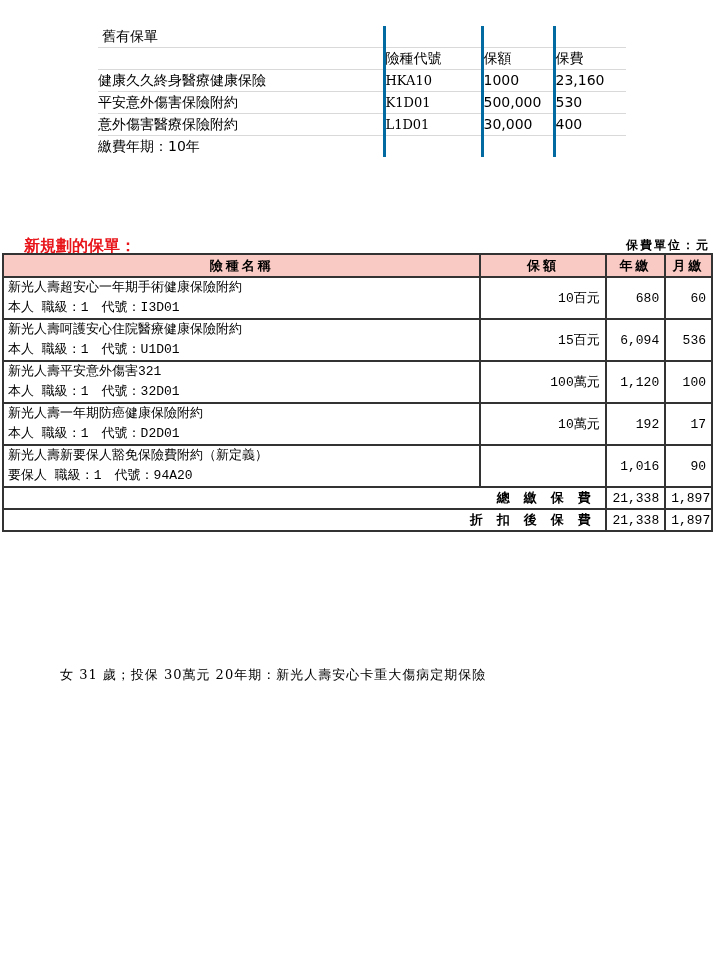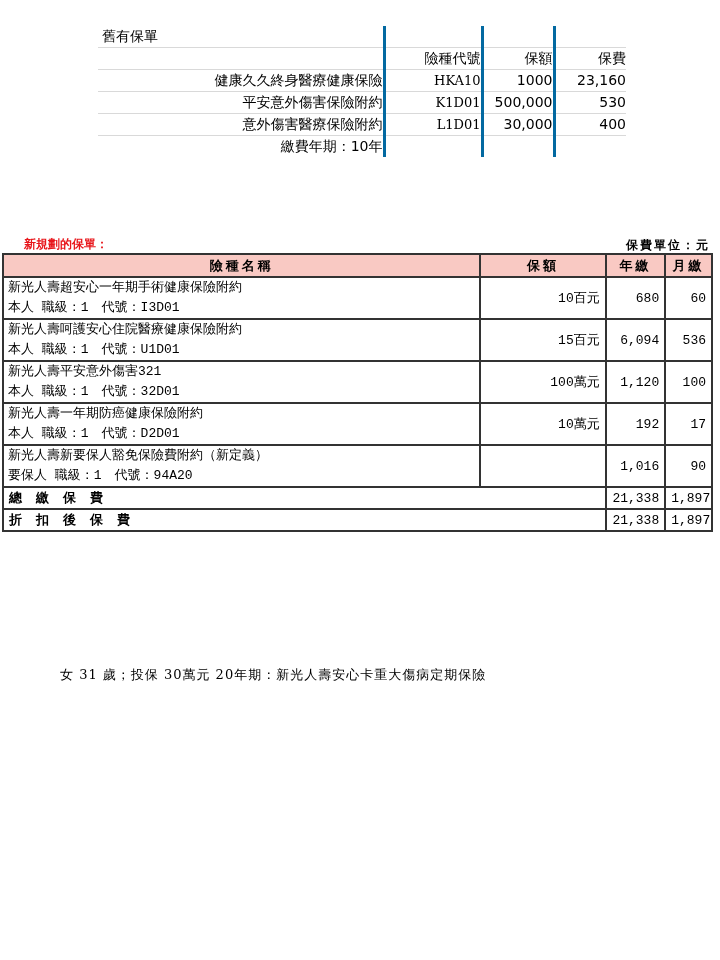--- a/index.html
+++ b/index.html
@@ -2,51 +2,51 @@
 <html><head>
 <meta charset="utf-8">
 <style>
   html, body { margin:0; padding:0; }
   body { width:720px; height:960px; background:#ffffff; position:relative; overflow:hidden;
          font-family: "DejaVu Sans", "Liberation Sans", sans-serif; color:#000; }
 
   
   .old { position:absolute; left:98px; top:26px; width:528px; }
   .old table { border-collapse:collapse; width:528px; table-layout:fixed; font-size:14px; }
-  .old td { height:21px; padding:0; text-align:right; white-space:nowrap; line-height:21px;
+  .old td { height:21px; padding:0; text-align:left; white-space:nowrap; line-height:21px;
             border-bottom:1px solid #d9d9d9; }
   .old td.vc { border-right:3px solid #0369a1; }
   .old tr.last td { border-bottom:none; }
   .old td.title { text-align:left; padding-left:4px; }
   .old .c-name { width:286px; }
   .old .c-code { width:98px; }
   .old .c-sum  { width:72px; }
   .old .c-prem { width:72px; }
   .old .mono { font-family:"DejaVu Serif", "Liberation Serif", serif; font-size:13px; }
 
   
-  .new-title { position:absolute; left:24px; top:236px; color:#e8161b; font-size:12px; font-weight:bold; }
+  .new-title { position:absolute; left:24px; top:236px; color:#e8161b; font-size:16px; font-weight:bold; }
   .unit-label { position:absolute; right:10px; top:237px; font-size:12px; font-weight:bold;
                 letter-spacing:2px; font-family:Liberation Sans, sans-serif; }
 
   .plan { position:absolute; left:2px; top:253px; width:711px; }
   .plan table { border-collapse:collapse; width:711px; table-layout:fixed;
                 font-family:Liberation Mono, monospace; font-size:13px; }
   .plan th, .plan td { border:2px solid #333; padding:0 5px; }
   .plan thead th { background:#f9c9c3; height:21px; font-weight:bold; font-size:13px; letter-spacing:3px; }
   .plan .w-name { width:449px; }
   .plan .w-sum  { width:118px; }
   .plan .w-yr   { width:56px; }
   .plan .w-mo   { width:44px; }
   .plan tbody td { height:39px; }
   .plan td.name { text-align:left; line-height:20px; vertical-align:middle; padding-left:4px; }
   .plan td.name span { display:block; }
   .plan td.num { text-align:right; vertical-align:middle; }
   .plan tfoot td { height:20px; }
-  .plan tfoot td.lbl { font-weight:bold; letter-spacing:14px; padding-right:0; }
+  .plan tfoot td.lbl { text-align:right; font-weight:bold; letter-spacing:14px; padding-right:0; }
 
   .note { position:absolute; left:60px; top:666px; font-family:"DejaVu Serif","Liberation Serif",serif;
           font-size:13px; letter-spacing:1px; }
 </style>
 </head>
 <body>
 
 <div class="old">
   <table>
     <colgroup>

